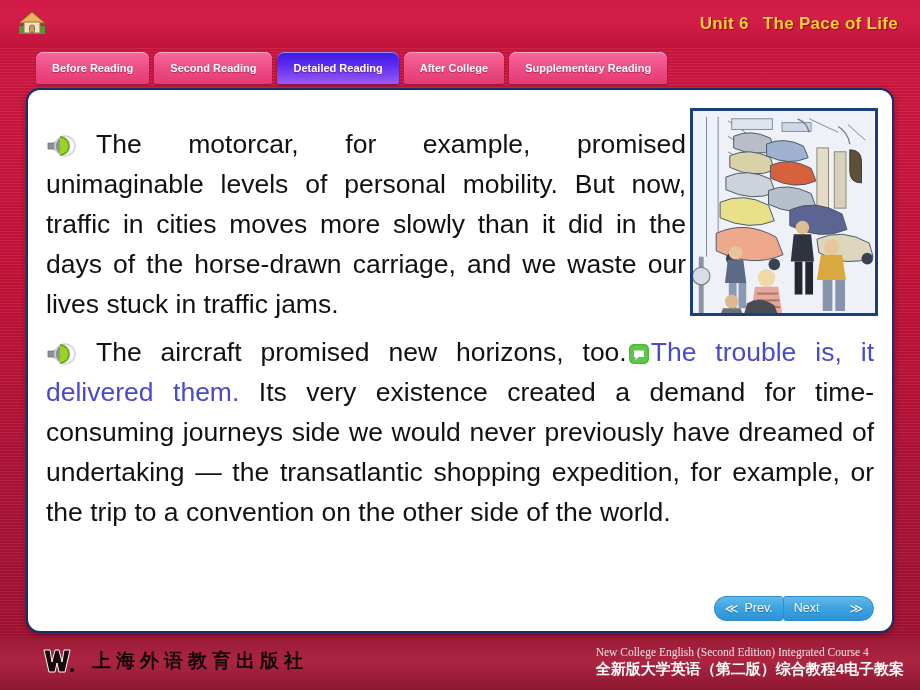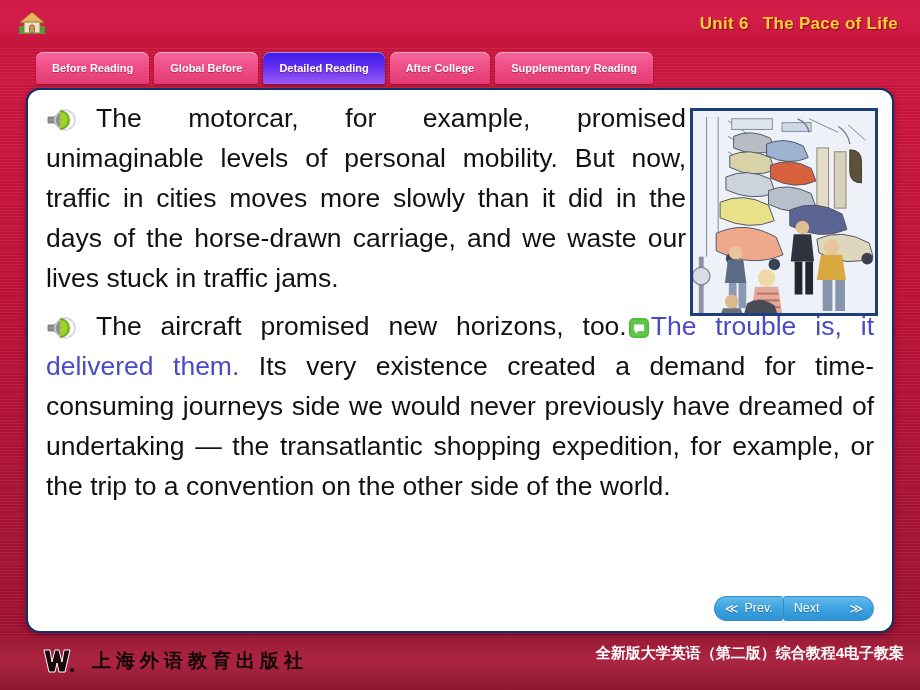--- a/index.html
+++ b/index.html
@@ -106,21 +106,21 @@
     border-radius: 14px;
     box-sizing: border-box;
     z-index: 5;
     box-shadow: 0 2px 6px rgba(60,0,20,.45);
     overflow: hidden;
   }
   .panel-inner {
     position: relative;
     width: 100%;
     height: 100%;
-    padding: 4px 18px 10px 18px;
+    padding: 30px 18px 10px 18px;
     box-sizing: border-box;
   }
 
   .figure {
     position: absolute;
     right: 14px;
     top: 18px;
     width: 188px;
     height: 208px;
     border: 3px solid #1c3f7c;
@@ -256,21 +256,21 @@
         <rect x="11.5" y="15" width="5" height="8" rx="2.2" fill="#c39a62" stroke="#7d5a2c" stroke-width=".8"></rect>
       </svg>
     </div>
     <div class="unit-title">
       <span class="unit-no">Unit 6</span><span>The Pace of Life</span>
     </div>
   </div>
 
   <div class="tabbar">
     <div class="tab">Before Reading</div>
-    <div class="tab">Global Before</div>
+    <div class="tab">Second Reading</div>
     <div class="tab active">Detailed Reading</div>
     <div class="tab">After College</div>
     <div class="tab">Supplementary Reading</div>
   </div>
 
   <div class="panel">
     <div class="panel-inner">
 
       <div class="figure">
         <svg viewBox="0 0 188 208" preserveAspectRatio="none">
@@ -397,17 +397,18 @@
     <div class="pub-logo">
       <span class="pub-mark">
         <svg viewBox="0 0 34 26" width="34" height="26">
           <path d="M2 2 h6 l2 12 l3 -12 h4 l3 12 l2 -12 h6 l-5 22 h-6 l-2 -9 l-2 9 h-6 z" fill="#1a0a0c" stroke="#ffffff" stroke-width="1"></path>
           <circle cx="30" cy="22" r="2" fill="#1a0a0c"></circle>
         </svg>
       </span>
       <span class="pub-name">上海外语教育出版社</span>
     </div>
     <div class="footer-right">
+      <div class="foot-en">New College English (Second Edition) Integrated Course 4</div>
       <div class="foot-cn">全新版大学英语（第二版）综合教程4电子教案</div>
     </div>
   </div>
 
 </div>
 
 </body></html>

